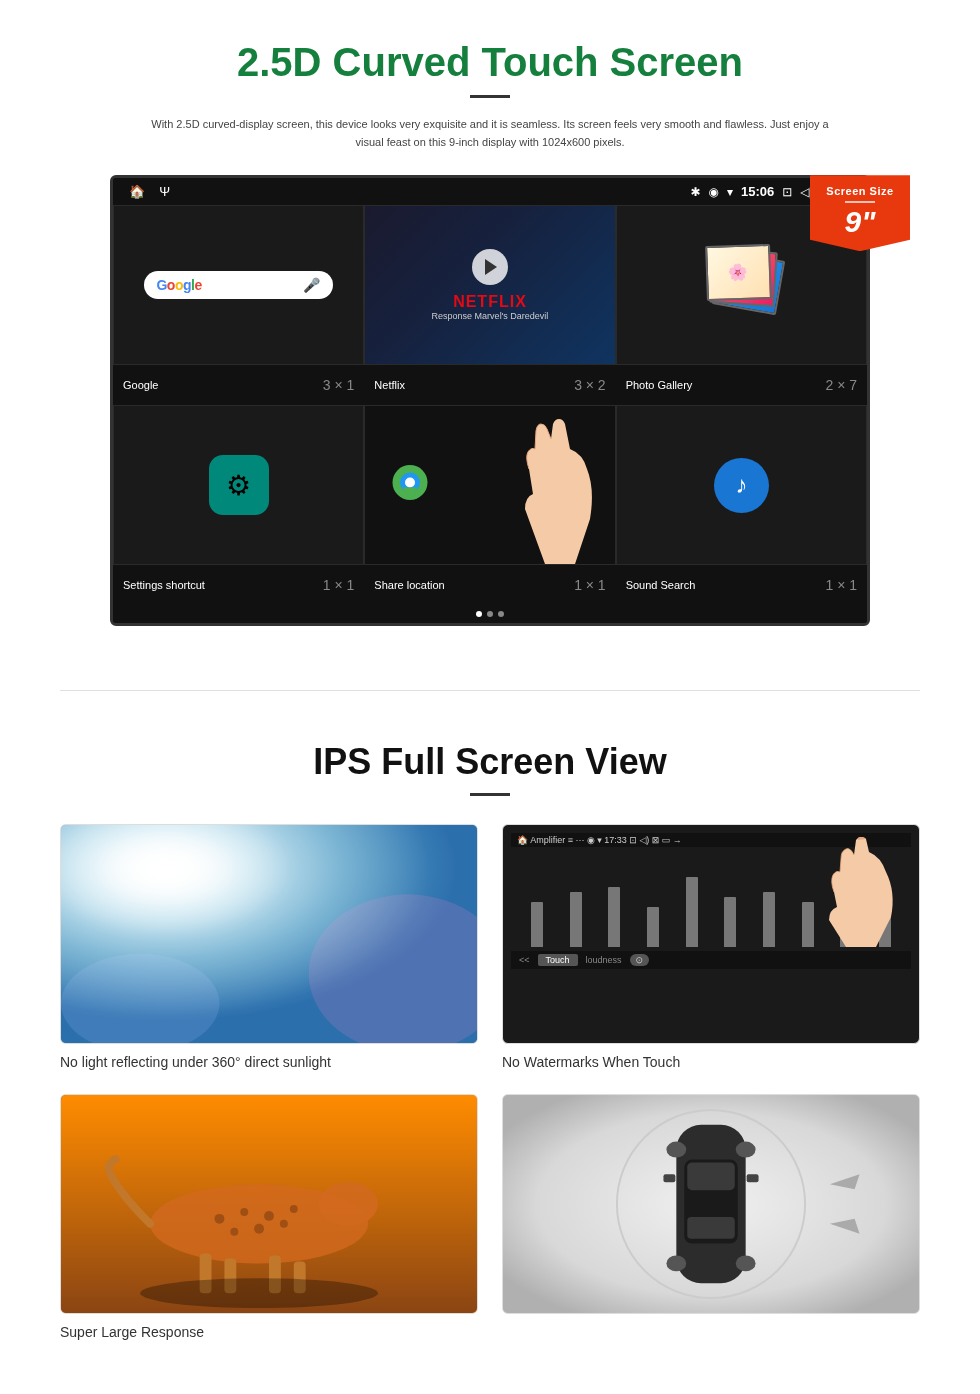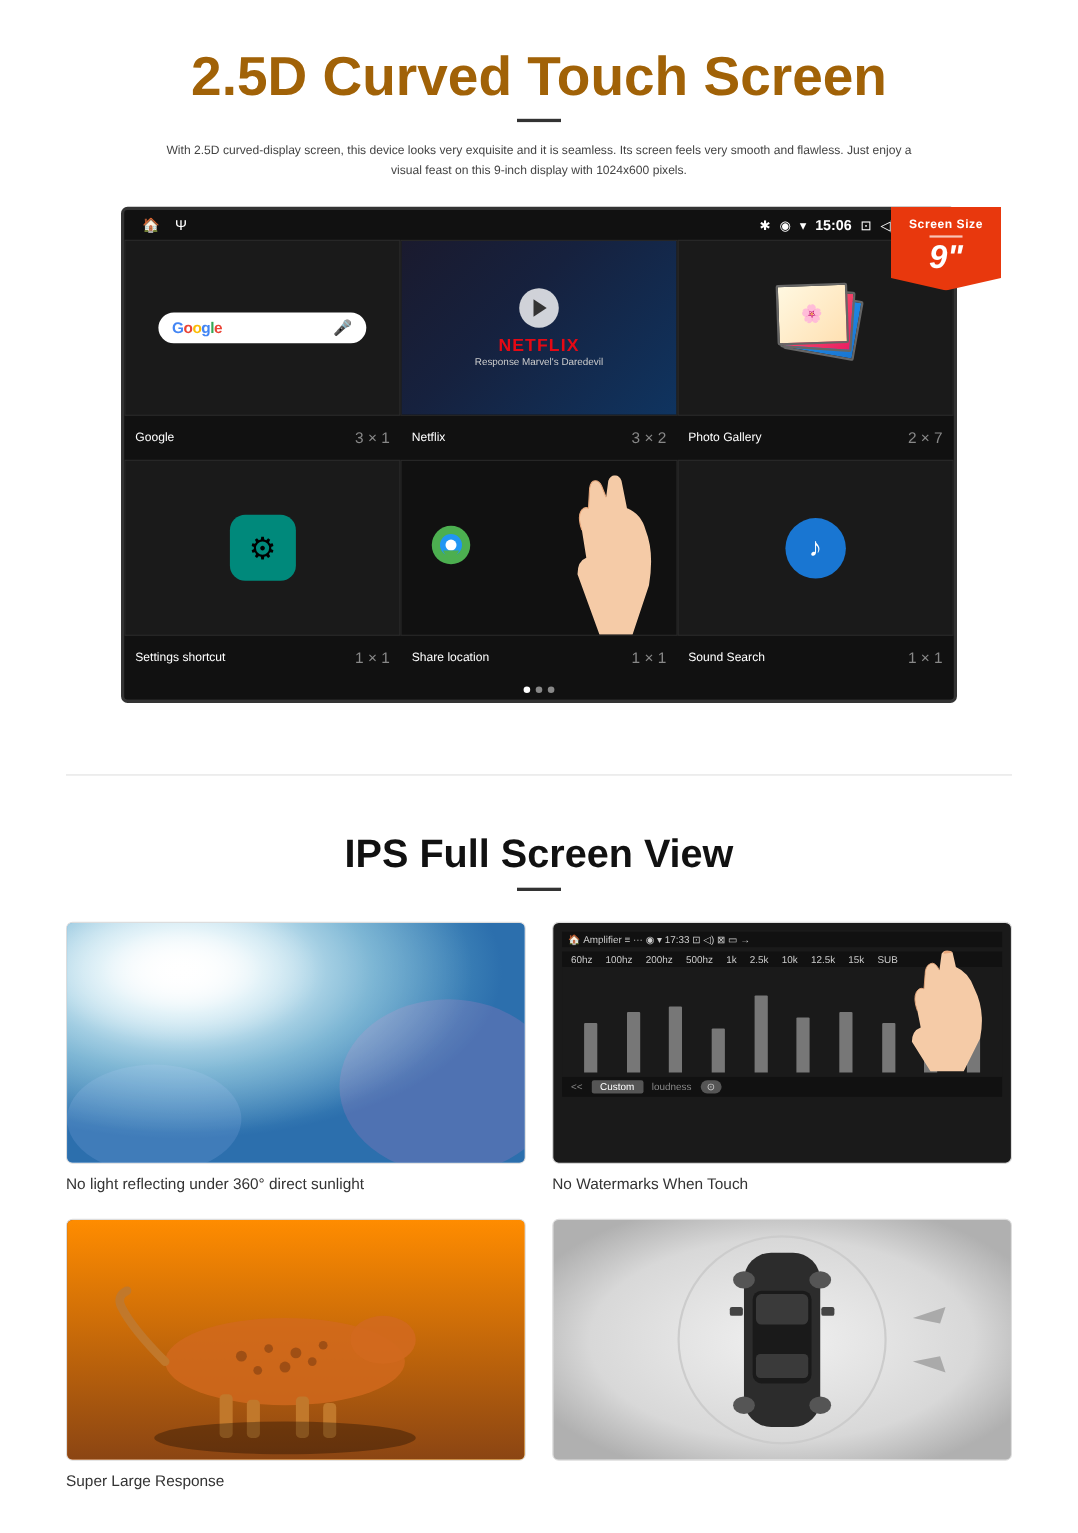--- a/index.html
+++ b/index.html
@@ -10,23 +10,23 @@
       min-height: 1394px;
       overflow-x: hidden;
     }
 
     
     .section-curved {
       padding: 40px 60px 30px;
       text-align: center;
     }
     .section-curved h1 {
-      font-size: 50px;
+      font-size: 40px;
       font-weight: 900;
-      color: #a16207;
+      color: #15803d;
       margin-bottom: 10px;
     }
     .title-underline {
       width: 40px;
       height: 3px;
       background: #333;
       margin: 0 auto 18px;
     }
     .section-curved p {
       font-size: 11px;
@@ -548,32 +548,20 @@
         </svg>
       </div>
       <p class="feature-label">No light reflecting under 360° direct sunlight</p>
     </div>
 
     <div class="feature-item">
       <div class="feature-img img-equalizer">
         <div class="eq-statusbar">
           <span>🏠 Amplifier ≡ ··· ◉ ▾ 17:33 ⊡ ◁) ⊠ ▭ →</span>
         </div>
-        <div style="color:#ccc;font-size:9px;padding:2px 8px;background:#111;display:flex;gap:12px;">
-          <span>60hz</span>
-            <span>100hz</span>
-            <span>200hz</span>
-            <span>500hz</span>
-            <span>1k</span>
-            <span>2.5k</span>
-            <span>10k</span>
-            <span>12.5k</span>
-            <span>15k</span>
-            <span>SUB</span>
-        </div>
         <div style="display:flex;gap:3px;height:100px;align-items:flex-end;padding:4px 8px;background:#1a1a1a;position:relative;">
 
           <div style="flex:1;display:flex;flex-direction:column;align-items:center;">
             <div style="background:#777;width:12px;height:45px;border-radius:1px 1px 0 0;"></div>
           </div>
           <div style="flex:1;display:flex;flex-direction:column;align-items:center;">
             <div style="background:#777;width:12px;height:55px;border-radius:1px 1px 0 0;"></div>
           </div>
           <div style="flex:1;display:flex;flex-direction:column;align-items:center;">
             <div style="background:#777;width:12px;height:60px;border-radius:1px 1px 0 0;"></div>
@@ -605,21 +593,21 @@
               <path d="M25,110 L55,110 L70,80 Q75,55 65,35 Q60,20 48,15 L45,2 Q43,0 40,0 Q37,0 35,3 L33,18 Q29,10 25,12 Q20,14 20,22 L19,35 Q15,33 12,38 Q9,44 13,55 L16,70 Q8,73 8,83 Z" fill="#f5cba7"></path>
               <path d="M33,18 Q29,10 25,12 Q20,14 20,22 L19,35" stroke="#e8a87c" stroke-width="0.8" fill="none"></path>
               <path d="M19,35 Q15,33 12,38 Q9,44 13,55" stroke="#e8a87c" stroke-width="0.8" fill="none"></path>
 
               <path d="M37,3 Q36,0 40,0 Q44,0 45,2" fill="#e8a87c"></path>
             </svg>
           </div>
         </div>
         <div style="background:#111;display:flex;align-items:center;padding:3px 8px;gap:8px;">
           <span style="color:#888;font-size:9px;">&lt;&lt;</span>
-          <span style="background:#555;color:#fff;font-size:9px;padding:1px 8px;border-radius:2px;">Custom</span>
+          <span style="background:#555;color:#fff;font-size:9px;padding:1px 8px;border-radius:2px;">Touch</span>
           <span style="color:#888;font-size:9px;">loudness</span>
           <span style="background:#555;border-radius:8px;padding:1px 6px;font-size:9px;color:#ccc;">⊙</span>
         </div>
       </div>
       <p class="feature-label">No Watermarks When Touch</p>
     </div>
 
     <div class="feature-item">
       <div class="feature-img img-cheetah">
         <svg width="100%" height="100%" viewBox="0 0 420 220" preserveAspectRatio="xMidYMid slice">

